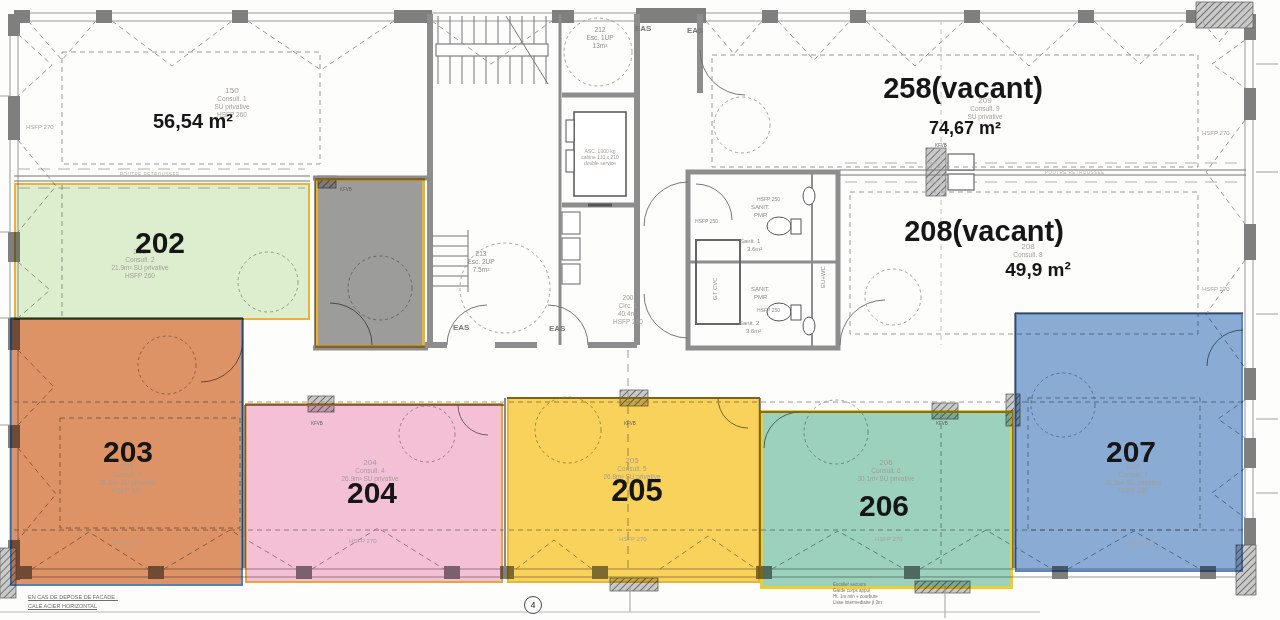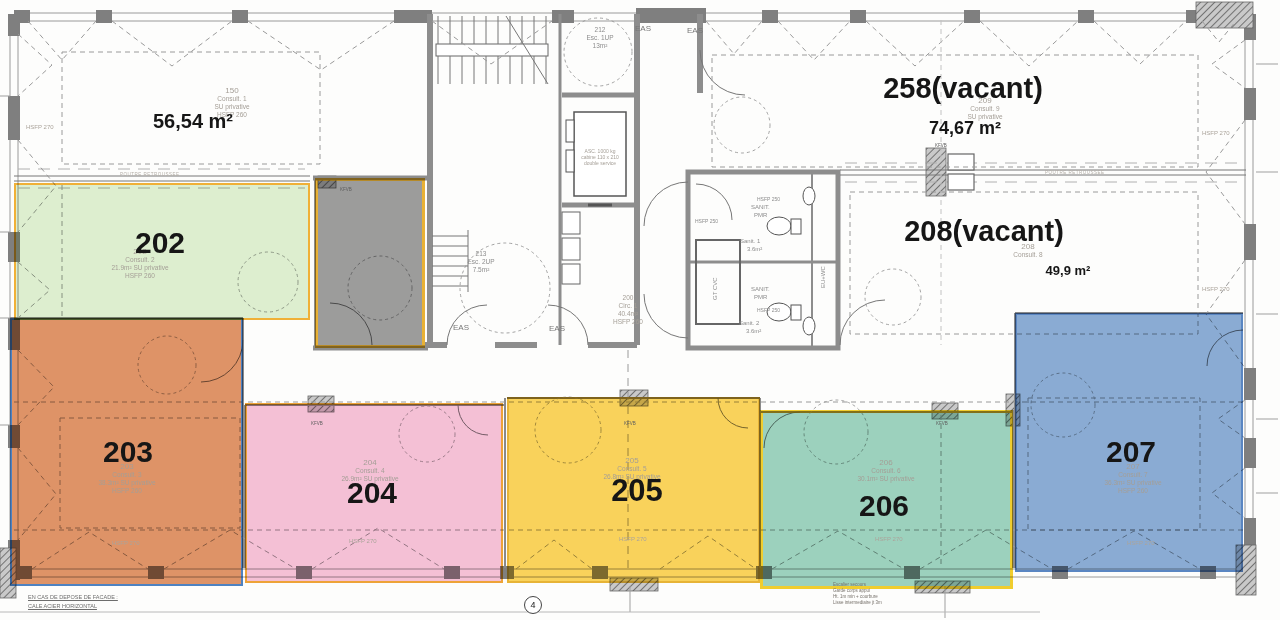--- a/index.html
+++ b/index.html
@@ -10,21 +10,21 @@
   .lbl{position:absolute;transform:translate(-50%,-50%);font-weight:600;color:#161616;white-space:nowrap;z-index:30;}
   .lbl.area{font-weight:700;}
   .ann{position:absolute;transform:translate(-50%,0);text-align:center;color:#a49e96;white-space:nowrap;z-index:5;}
   .ann .n{display:block;font-size:8px;line-height:9px;}
   .ann .s{display:block;font-size:6.5px;line-height:8px;}
   .tiny{position:absolute;color:#8d8d8d;font-size:6px;line-height:7px;white-space:nowrap;z-index:5;}
   .tiny.dk{color:#5f5f5f;font-size:4.5px;}
   .tiny.bm{color:#77726c;font-size:4.5px;line-height:5.5px;}
   .tiny.ul{text-decoration:underline;font-size:5.5px;color:#6d6d6d;}
   .vert{transform:rotate(-90deg);transform-origin:left top;}
-  .eas{position:absolute;color:#777;font-size:8px;font-weight:400;z-index:5;white-space:nowrap;padding-left:17px;}
+  .eas{position:absolute;color:#777;font-size:8px;font-weight:700;z-index:5;white-space:nowrap;padding-left:17px;}
   .axis{position:absolute;width:16px;height:16px;border:1px solid #444;border-radius:50%;background:#fff;
         color:#222;font-size:9px;display:flex;align-items:center;justify-content:center;z-index:6;}
 </style>
 </head>
 <body>
 
 <div class="stage">
 
   <svg viewBox="0 0 1280 620" width="1280" height="620">
     <defs>
@@ -403,21 +403,21 @@
   <div class="ov" style="left:10px;top:318px;width:233px;height:268px;background:#e09468;border:2px solid #4e83c4"></div>
   <div class="ov" style="left:245px;top:403px;width:258px;height:180px;background:#f6c2d8;border:2.5px solid #f0a438"></div>
   <div class="ov" style="left:507px;top:397px;width:253px;height:186px;background:#fbd45c;border:2px solid #e9b637"></div>
   <div class="ov" style="left:760px;top:410px;width:253px;height:179px;background:#9dd3bf;border:3px solid #f2cf2e"></div>
   <div class="ov" style="left:1015px;top:313px;width:228px;height:259px;background:#8badd6;border:2px solid #5b87c5"></div>
 
   <div class="lbl area" style="left:193px;top:121px;font-size:20px">56,54 m²</div>
   <div class="lbl" style="left:963px;top:88px;font-size:29px">258(vacant)</div>
   <div class="lbl area" style="left:965px;top:128px;font-size:18px">74,67 m²</div>
   <div class="lbl" style="left:984px;top:231px;font-size:29px">208(vacant)</div>
-  <div class="lbl area" style="left:1068px;top:270px;font-size:13px">49,9 m²</div>
+  <div class="lbl area" style="left:1038px;top:270px;font-size:19px">49,9 m²</div>
   <div class="lbl" style="left:160px;top:243px;font-size:30px">202</div>
   <div class="lbl" style="left:128px;top:452px;font-size:30px">203</div>
   <div class="lbl" style="left:372px;top:493px;font-size:30px">204</div>
   <div class="lbl" style="left:637px;top:491px;font-size:31px">205</div>
   <div class="lbl" style="left:884px;top:506px;font-size:30px">206</div>
   <div class="lbl" style="left:1131px;top:452px;font-size:30px">207</div>
 
 </div>
 
 </body></html>

